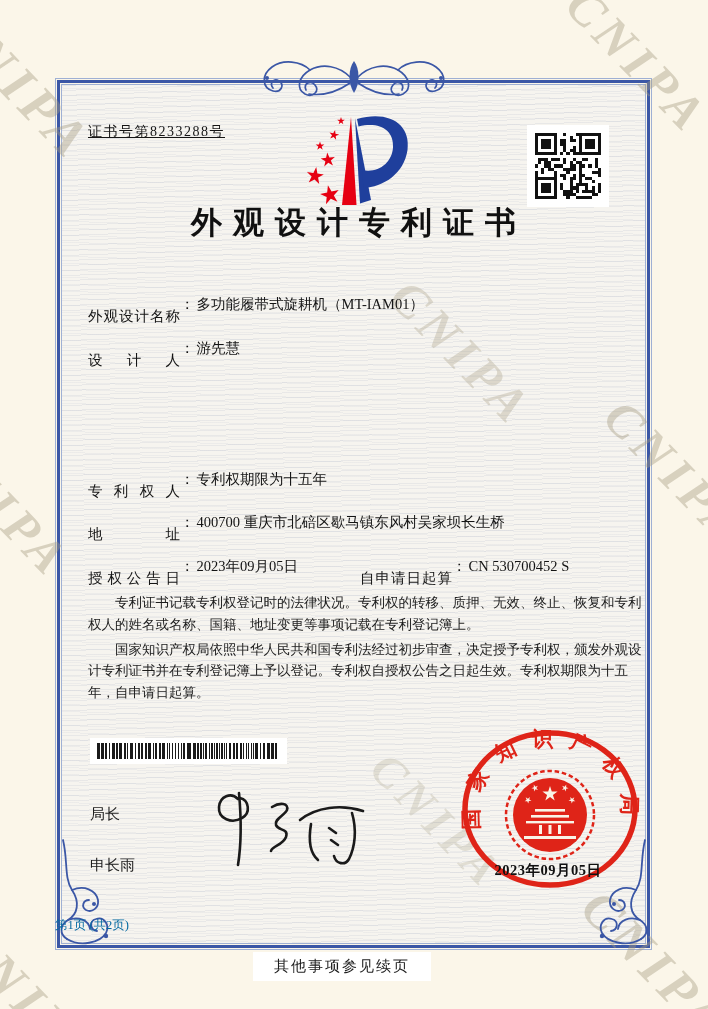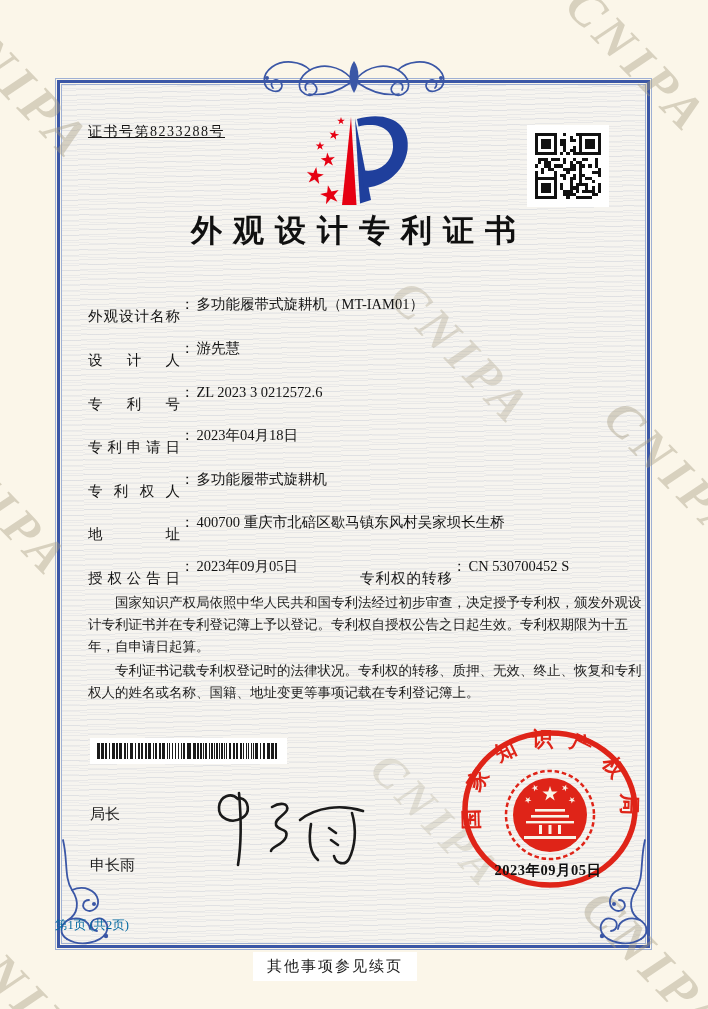--- a/index.html
+++ b/index.html
@@ -16,40 +16,40 @@
   .frame-b{height:100%;box-sizing:border-box;border:3px solid #3b57a6;padding:1px;}
   .frame-c{height:100%;box-sizing:border-box;border:1px solid #9fb0d4;background-color:#f6f4ef;
     background-image:
       repeating-linear-gradient(178deg, rgba(110,125,165,0.10) 0 1px, rgba(0,0,0,0) 1px 5px),
       repeating-linear-gradient(2deg,  rgba(110,125,165,0.07) 0 1px, rgba(0,0,0,0) 1px 7px);}
   
   .orn{position:absolute;z-index:4;}
   
   .abs{position:absolute;z-index:4;}
   .cert-no{left:88px;top:123px;font-size:14px;letter-spacing:1.5px;text-decoration:underline;}
-  .title{left:55px;top:210px;width:597px;text-align:center;font-size:31px;font-weight:bold;
+  .title{left:55px;top:202px;width:597px;text-align:center;font-size:31px;font-weight:bold;
          letter-spacing:11px;text-indent:11px;color:#101010;}
   .field-row{left:88px;font-size:14.5px;line-height:17px;white-space:nowrap;}
   .f-label{display:inline-block;width:92px;text-align:justify;text-align-last:justify;vertical-align:top;margin-top:12px;}
   .f-colon{display:inline-block;vertical-align:top;}
   .f-value{display:inline-block;margin-left:2px;vertical-align:top;}
   .grant2{position:absolute;left:272px;top:0;white-space:nowrap;}
   .paras{left:88px;top:592px;width:554px;}
   .paras p{margin:0 0 3px 0;font-size:13.5px;line-height:21.8px;text-indent:2em;color:#1c1c1c;}
   .bc-strip{left:90px;top:738px;width:197px;height:26px;background:#ffffff;}
   .bc-strip svg{position:absolute;left:7px;top:5px;}
   .qr-box{left:527px;top:125px;width:82px;height:82px;background:#ffffff;}
   .qr-box svg{position:absolute;left:8px;top:8px;}
   .signer{font-family:"Liberation Sans","DejaVu Sans",sans-serif;font-size:15px;color:#1a1a1a;}
   .sig-svg{left:200px;top:772px;z-index:5;}
   .seal{left:458px;top:727px;width:184px;height:164px;z-index:5;}
   .seal-date{left:462px;top:861px;width:172px;text-align:center;font-size:14.5px;font-weight:600;
              color:#111;z-index:6;letter-spacing:0.5px;}
   .page-num{left:55px;top:917px;width:597px;text-align:left;font-size:12.5px;color:#0369a1;}
-  .cont-box{left:253px;top:952px;width:164px;height:29px;line-height:29px;background:#ffffff;
+  .cont-box{left:253px;top:952px;width:178px;height:29px;line-height:29px;background:#ffffff;
             text-align:center;font-size:15px;letter-spacing:2px;z-index:6;color:#1c1c1c;}
 </style>
 </head>
 <body>
 
 <div class="page">
 
   <div class="wm" style="left:-28px;top:-8px;font-size:54px;">CNIPA</div>
   <div class="wm" style="left:596px;top:-24px;font-size:50px;">CNIPA</div>
   <div class="wm" style="left:420px;top:268px;font-size:50px;color:rgba(168,158,132,0.33);">CNIPA</div>
@@ -344,42 +344,36 @@
   </div>
 
   <div class="abs title">外观设计专利证书</div>
 
   <div class="abs field-row" style="top:296px;">
     <span class="f-label">外观设计名称</span><span class="f-colon">：</span><span class="f-value">多功能履带式旋耕机（MT-IAM01）</span>
   </div>
   <div class="abs field-row" style="top:340px;">
     <span class="f-label">设计人</span><span class="f-colon">：</span><span class="f-value">游先慧</span>
   </div>
-  <div class="abs field-row" style="top:384px;">
-    <span class="f-label">专利号</span><span class="f-colon">：</span><span class="f-value">ZL 2023 3 0212572.6</span>
-  </div>
-  <div class="abs field-row" style="top:427px;">
-    <span class="f-label">专利申请日</span><span class="f-colon">：</span><span class="f-value">2023年04月18日</span>
-  </div>
   <div class="abs field-row" style="top:471px;">
-    <span class="f-label">专利权人</span><span class="f-colon">：</span><span class="f-value">多功能履带式旋耕机</span>
+    <span class="f-label">专利权人</span><span class="f-colon">：</span><span class="f-value">专利权期限为十五年</span>
   </div>
   <div class="abs field-row" style="top:514px;">
     <span class="f-label">地址</span><span class="f-colon">：</span><span class="f-value">400700 重庆市北碚区歇马镇东风村吴家坝长生桥</span>
   </div>
   <div class="abs field-row" style="top:558px;">
     <span class="f-label">授权公告日</span><span class="f-colon">：</span><span class="f-value">2023年09月05日</span>
     <span class="grant2">
-      <span class="f-label">专利权的转移</span><span class="f-colon">：</span><span class="f-value">CN 530700452 S</span>
+      <span class="f-label">自申请日起算</span><span class="f-colon">：</span><span class="f-value">CN 530700452 S</span>
     </span>
   </div>
 
   <div class="abs paras">
+    <p>专利证书记载专利权登记时的法律状况。专利权的转移、质押、无效、终止、恢复和专利权人的姓名或名称、国籍、地址变更等事项记载在专利登记簿上。</p>
     <p>国家知识产权局依照中华人民共和国专利法经过初步审查，决定授予专利权，颁发外观设计专利证书并在专利登记簿上予以登记。专利权自授权公告之日起生效。专利权期限为十五年，自申请日起算。</p>
-    <p>专利证书记载专利权登记时的法律状况。专利权的转移、质押、无效、终止、恢复和专利权人的姓名或名称、国籍、地址变更等事项记载在专利登记簿上。</p>
   </div>
 
   <div class="abs bc-strip">
     <svg width="183" height="16" viewBox="0 0 182 16" preserveAspectRatio="none" shape-rendering="crispEdges">
       <g id="bc-bars" fill="#1a1a1a">
           <rect x="0" y="0" width="3" height="16"></rect>
           <rect x="4" y="0" width="3" height="16"></rect>
           <rect x="8" y="0" width="2" height="16"></rect>
           <rect x="12" y="0" width="1" height="16"></rect>
           <rect x="15" y="0" width="3" height="16"></rect>

